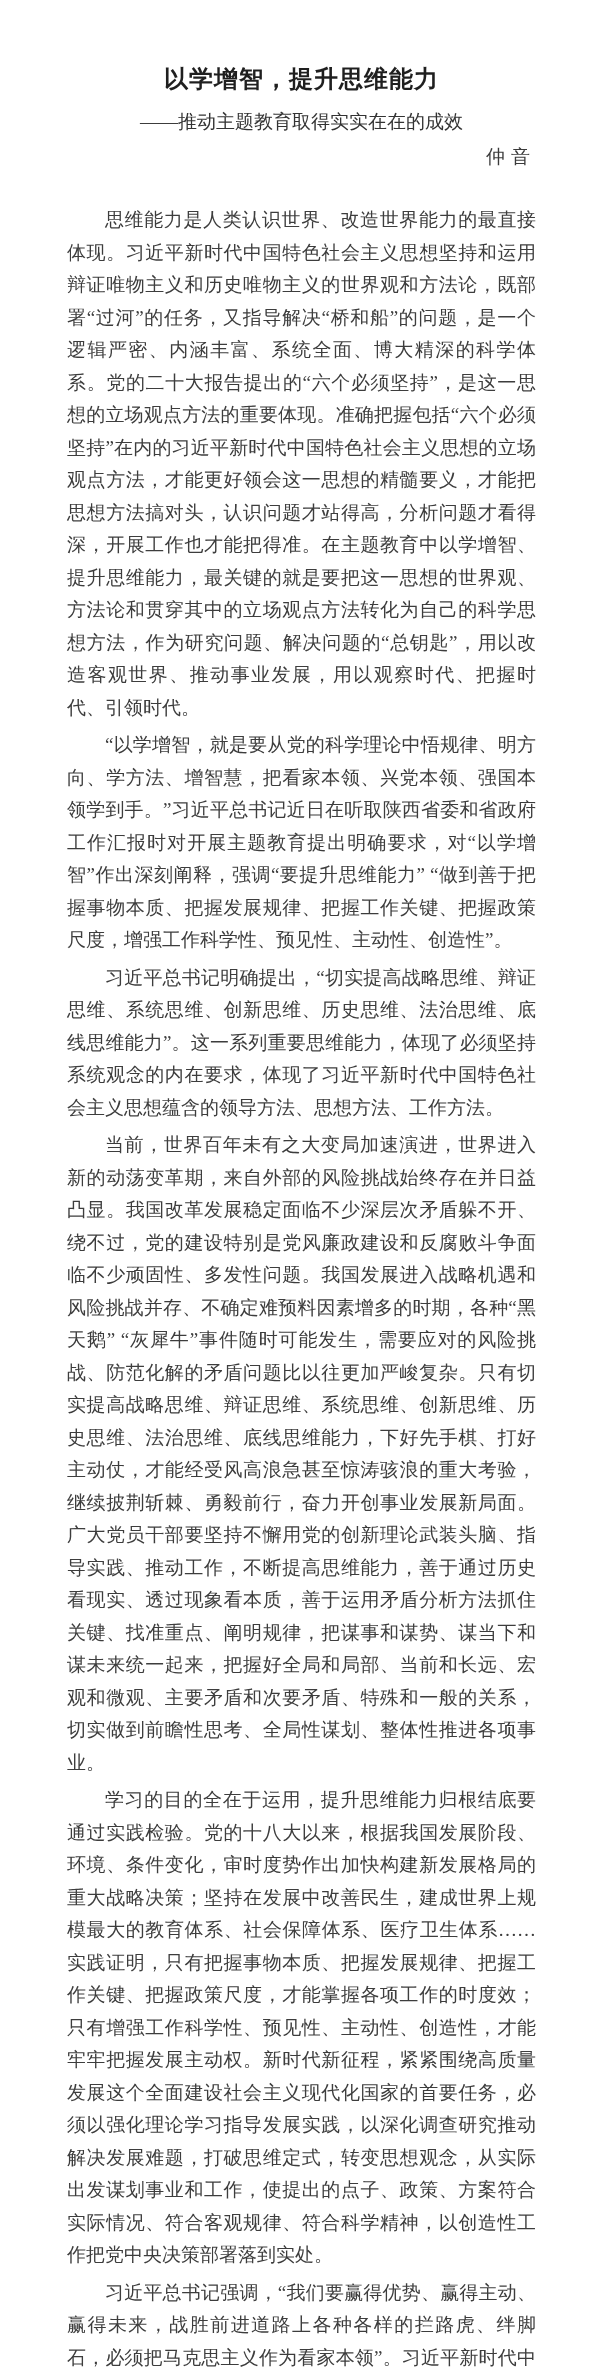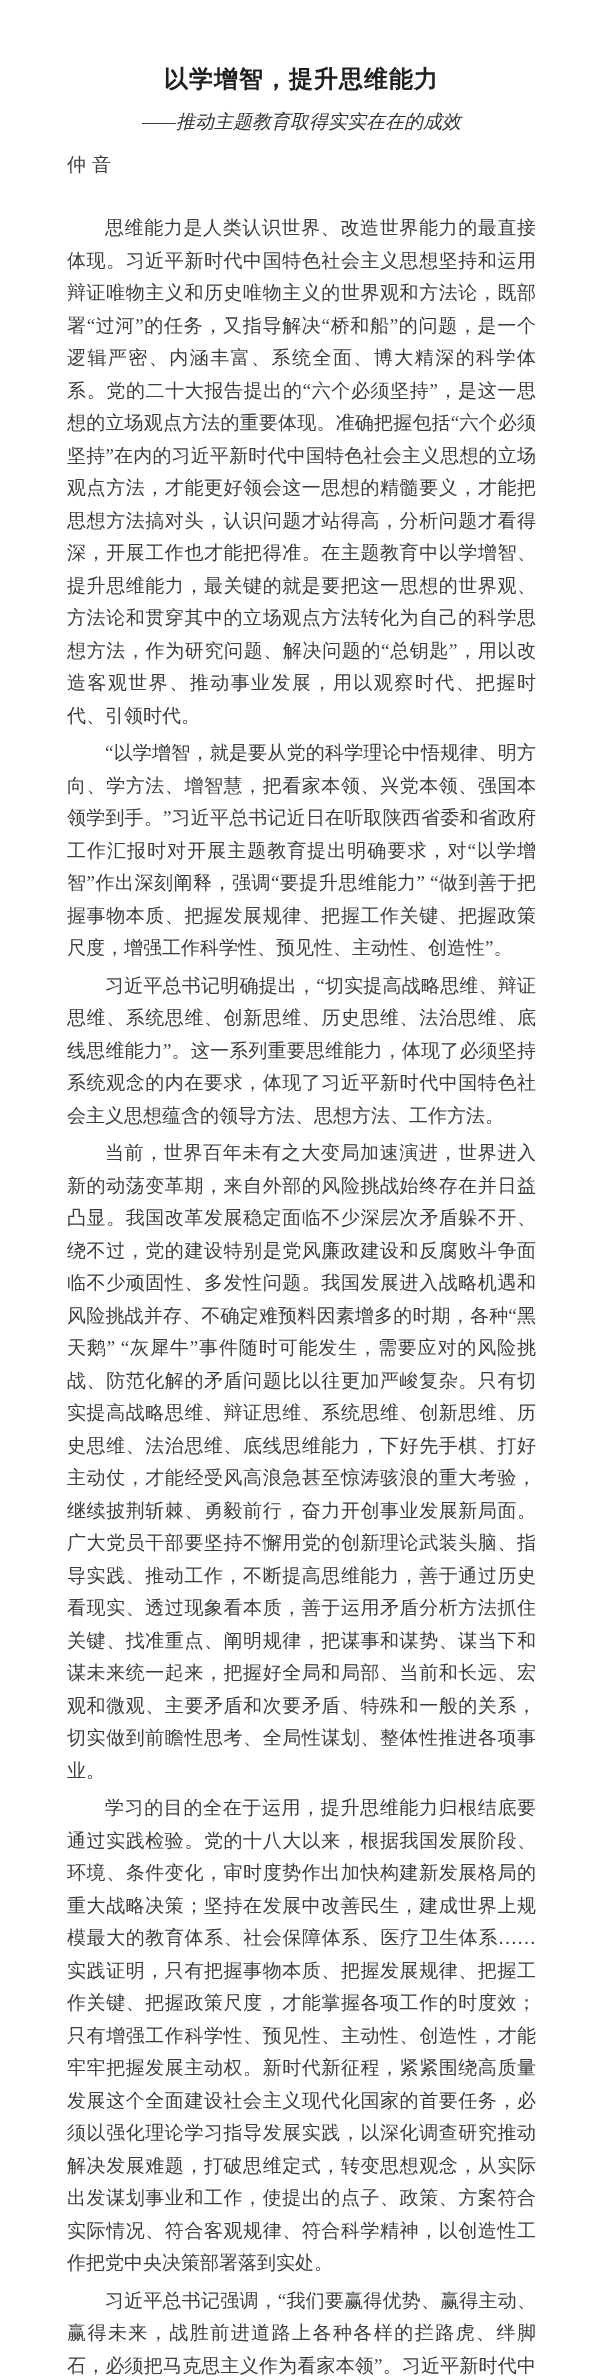--- a/index.html
+++ b/index.html
@@ -27,25 +27,24 @@
     font-weight: 700;
     color: #1f1f1f;
     letter-spacing: 1px;
   }
   .subtitle {
     margin-top: 12px;
     text-align: center;
     font-size: 19px;
     line-height: 28px;
     color: #333333;
-    font-style: italic;
   }
   .author {
-    margin-top: 16px;
-    text-align: left;
+    margin-top: 8px;
+    text-align: right;
     font-size: 19px;
     line-height: 26px;
     color: #3a3a3a;
     letter-spacing: 6px;
   }
   .article-body {
     margin-top: 34px;
   }
   .article-body p {
     margin: 0 0 5px 0;

